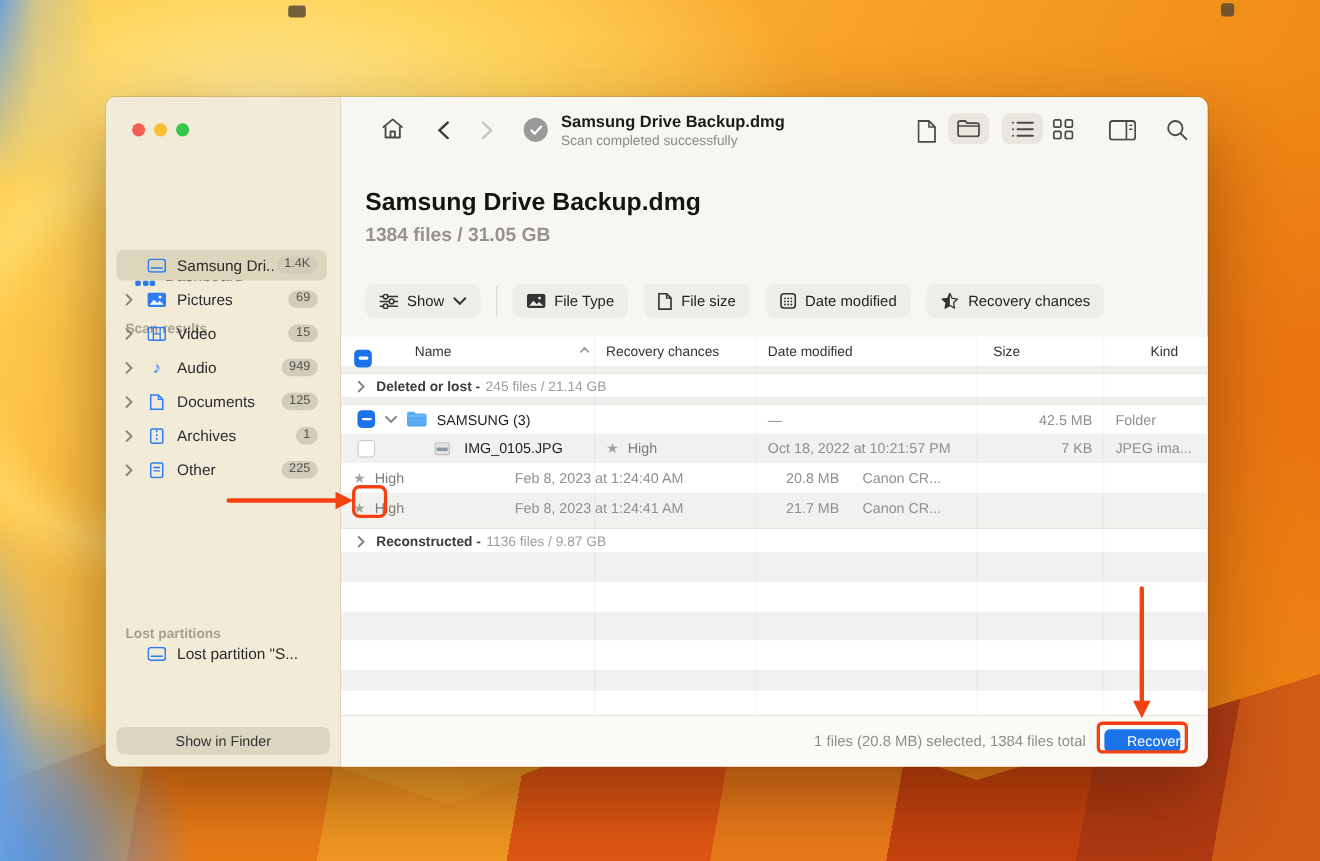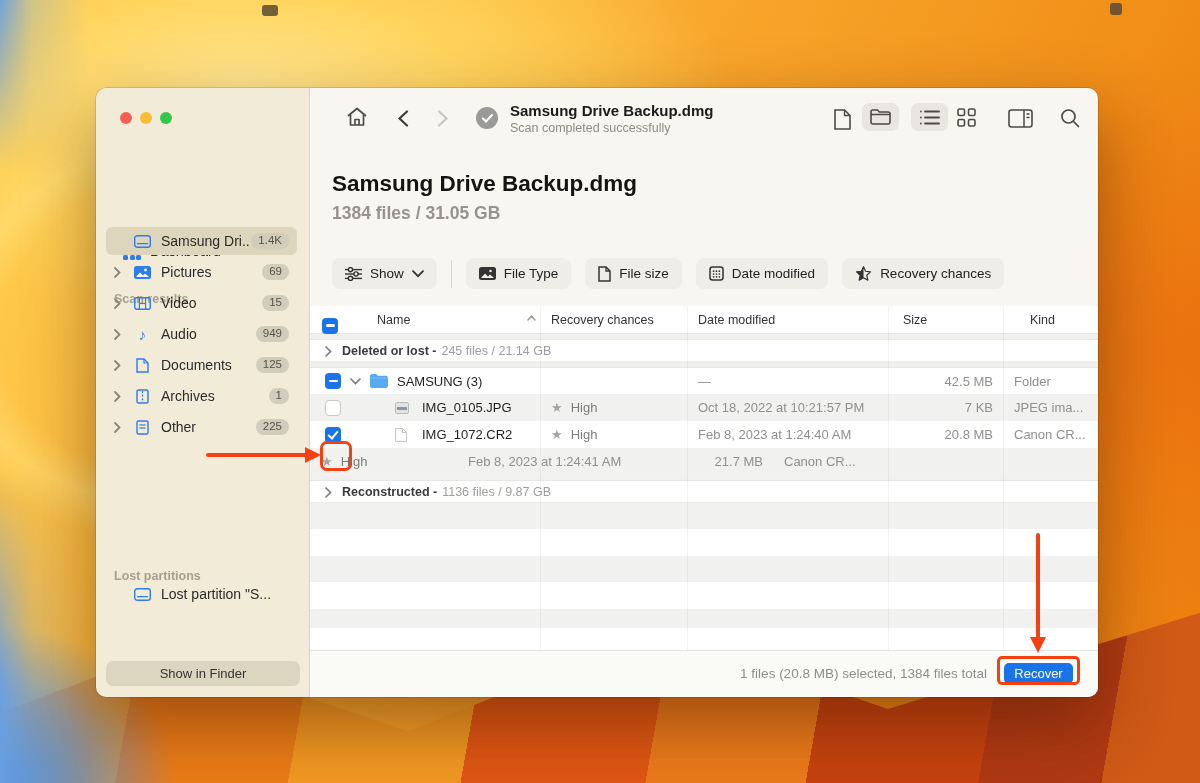--- a/index.html
+++ b/index.html
@@ -74,21 +74,21 @@
   .fdivider { width:1px; height:28px; background:#d9d6cf; margin:0 14px; }
   .filters .fbtn + .fbtn { margin-left:14px; }
 
   
   .table { position:absolute; left:0; right:0; top:218px; height:344px; background:#fff; }
   .col-line { position:absolute; top:0; bottom:0; width:1px; background:rgba(0,0,0,.045); z-index:4; pointer-events:none; }
   .thead { height:28px; display:flex; align-items:center; border-bottom:1px solid #e4e4e1; position:relative; font-size:12.5px; color:#333; }
   .thead .cb { position:absolute; left:12px; top:6px; }
   .th-name { position:absolute; left:67px; } .th-sort { position:absolute; left:217px; top:9px; }
   .th-chance { position:absolute; left:241px; } .th-date { position:absolute; left:388px; }
-  .th-size { position:absolute; left:593px; } .th-kind { position:absolute; left:720px; }
+  .th-size { position:absolute; left:593px; } .th-kind { position:absolute; left:736px; }
 
   .spacer { height:6px; background:#f0f0ed; border-bottom:1px solid #e7e7e4; }
   .trow { position:relative; display:flex; align-items:center; }
   .trow.group { height:22px; border-bottom:1px solid #ececea; font-size:12.5px; }
   .trow.group .chev { position:absolute; left:15px; top:6px; }
   .gname { margin-left:32px; font-weight:bold; color:#3c3c3c; }
   .gmeta { margin-left:5px; color:#9d9d9b; }
   .trow.filerow { height:27px; font-size:13px; }
   .trow.folderrow { height:26px; font-size:13px; }
   .trow.stripe { background:#f1f2f0; }
@@ -111,21 +111,21 @@
   .cell-name .rowchev { margin-left:9px; display:flex; }
   .cell-name .foldico { margin-left:9px; display:flex; }
   .cell-name .fname { margin-left:9px; color:#1f1f1f; }
   .filerow .fileico { position:absolute; left:85px; display:flex; }
   .filerow .fname { position:absolute; left:103px; color:#1f1f1f; }
 
   
   .footer { position:absolute; left:0; right:0; top:562px; height:47px; background:#fafaf7; border-top:1px solid #e4e3df; }
   .status { position:absolute; right:111px; top:15px; font-size:13.5px; color:#8f8d88; }
   .recover-btn { position:absolute; right:25px; top:12px; width:69px; height:21px; background:#1a73e8; color:#fff;
-    border:none; border-radius:5px; font-size:13px; font-family:inherit; }
+    border:none; border-radius:5px; font-size:13px; font-family:inherit;text-align:right; }
 
   
   .anno { position:absolute; z-index:6; pointer-events:none; }
   .arrow-h-shaft { left:206px; top:453px; width:101px; height:4px; background:#f54012; border-radius:2px; }
   .arrow-h-head { left:305px; top:447px; width:0; height:0; border-top:8px solid transparent; border-bottom:8px solid transparent; border-left:16px solid #f54012; }
   .cb-highlight { left:320px; top:441px; width:32px; height:30px; border:3px solid #f54012; border-radius:7px; }
   .arrow-v-shaft { left:1036px; top:533px; width:4px; height:106px; background:#f54012; border-radius:2px; }
   .arrow-v-head { left:1030px; top:637px; width:0; height:0; border-left:8px solid transparent; border-right:8px solid transparent; border-top:16px solid #f54012; }
   .recover-highlight { left:997px; top:656px; width:83px; height:29px; border:3px solid #f54012; border-radius:5px; }
 
@@ -510,30 +510,20 @@
         <div class="cell-chance">
           <span class="star">★</span>
           <span class="lvl">High</span>
         </div>
         <div class="cell-date">Oct 18, 2022 at 10:21:57 PM</div>
         <div class="cell-size">7 KB</div>
         <div class="cell-kind">JPEG ima...</div>
       </div>
 
       <div class="trow filerow">
-        <div class="cell-name">
-          <span class="cb checked"></span>
-          <span class="fileico">
-              <svg width="12" height="14" viewBox="0 0 12 14">
-                <path d="M.5.5h7l4 4v9H.5z" fill="#fff" stroke="#c6c6c4"></path>
-                <path d="M7.5.5v4h4" fill="none" stroke="#c6c6c4"></path>
-              </svg>
-            </span>
-          <span class="fname">IMG_1072.CR2</span>
-        </div>
         <div class="cell-chance">
           <span class="star">★</span>
           <span class="lvl">High</span>
         </div>
         <div class="cell-date">Feb 8, 2023 at 1:24:40 AM</div>
         <div class="cell-size">20.8 MB</div>
         <div class="cell-kind">Canon CR...</div>
       </div>
 
       <div class="trow filerow stripe">

